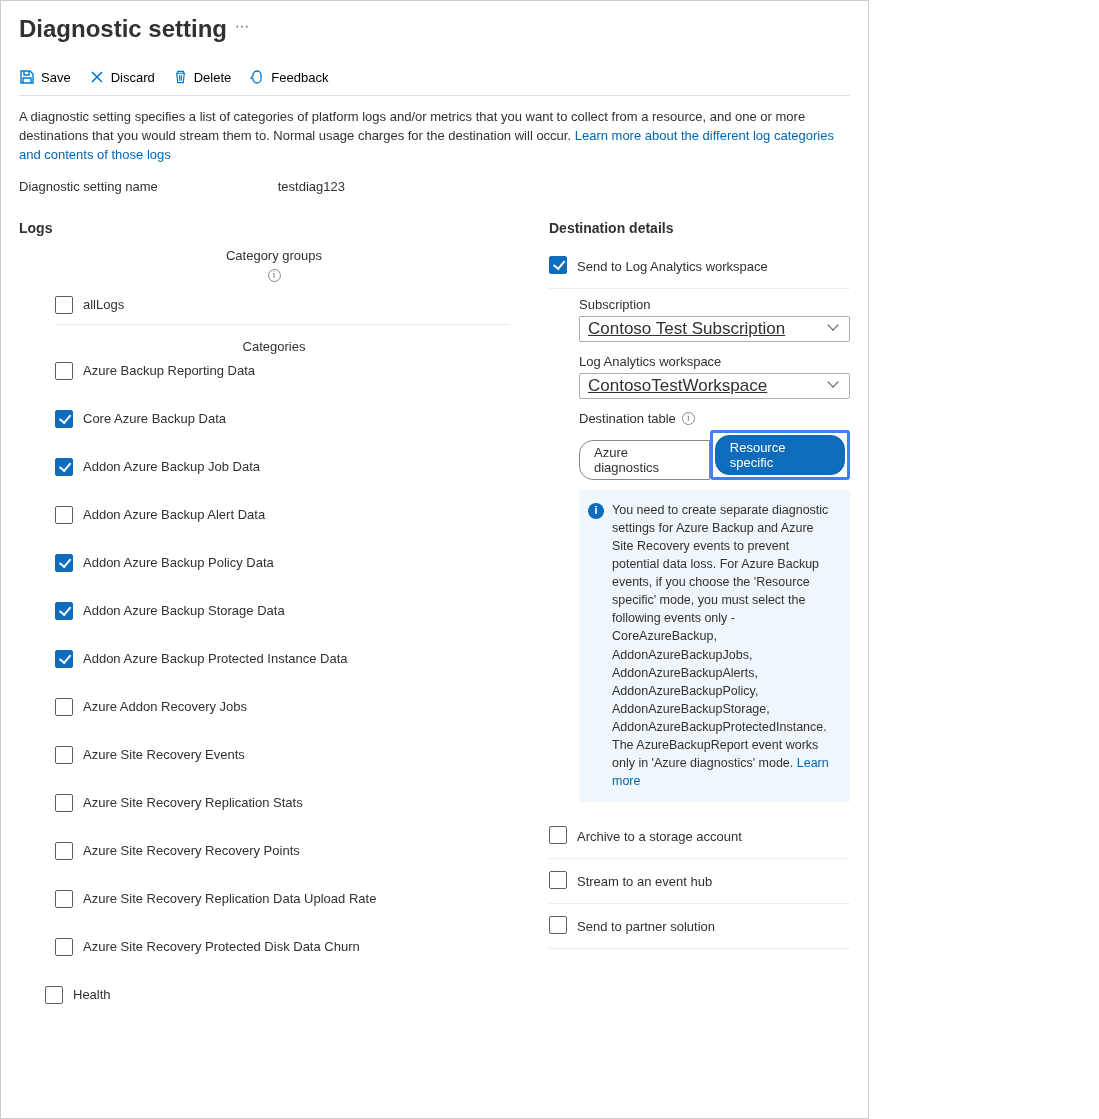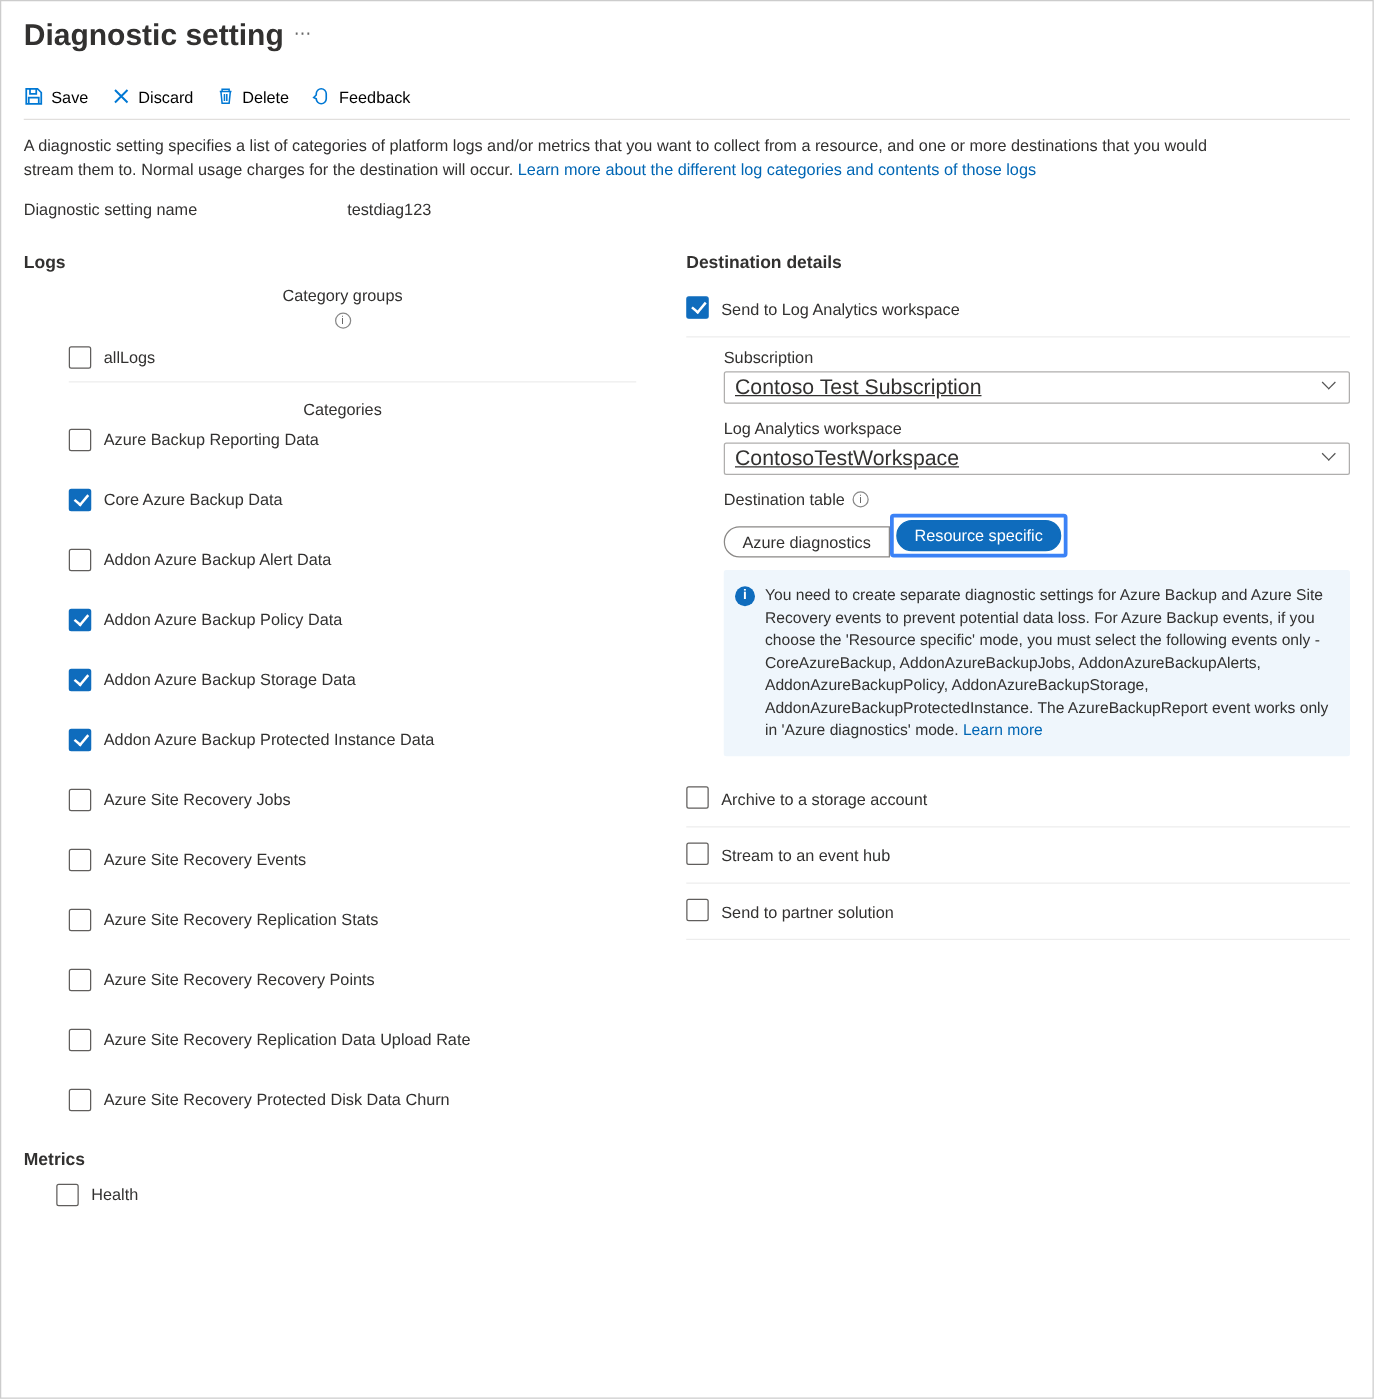--- a/index.html
+++ b/index.html
@@ -5,21 +5,21 @@
   * { box-sizing: border-box; }
   body {
     margin: 0;
     font-family: "Segoe UI", -apple-system, sans-serif;
     font-size: 13px;
     color: #323130;
     background: #fff;
   }
   .page {
     border: 1px solid #ccc;
-    width: 1099px;
+    width: 869px;
     height: 1119px;
     padding: 8px 18px;
     position: relative;
   }
   .title-row { display: flex; align-items: center; gap: 8px; margin-top: 6px; }
   .page-title { font-size: 24px; font-weight: 600; }
   .ellipsis { color: #666; font-size: 14px; padding-bottom: 6px; }
   .toolbar {
     display: flex; gap: 18px; margin: 26px 0 10px 0;
   }
@@ -156,38 +156,42 @@
       <div class="cbx-list" id="categories-list">
           <div class="cbx-item">
             <div class="cbx"></div>
             <span>Azure Backup Reporting Data</span>
           </div>
           <div class="cbx-item">
             <div class="cbx checked"></div>
             <span>Core Azure Backup Data</span>
           </div>
           <div class="cbx-item">
+            <div class="cbx checked"></div>
+            <span>Addon Azure Backup Job Data</span>
+          </div>
+          <div class="cbx-item">
             <div class="cbx"></div>
             <span>Addon Azure Backup Alert Data</span>
           </div>
           <div class="cbx-item">
             <div class="cbx checked"></div>
             <span>Addon Azure Backup Policy Data</span>
           </div>
           <div class="cbx-item">
             <div class="cbx checked"></div>
             <span>Addon Azure Backup Storage Data</span>
           </div>
           <div class="cbx-item">
             <div class="cbx checked"></div>
             <span>Addon Azure Backup Protected Instance Data</span>
           </div>
           <div class="cbx-item">
             <div class="cbx"></div>
-            <span>Azure Site Recovery Jobs</span>
+            <span>Azure Addon Recovery Jobs</span>
           </div>
           <div class="cbx-item">
             <div class="cbx"></div>
             <span>Azure Site Recovery Events</span>
           </div>
           <div class="cbx-item">
             <div class="cbx"></div>
             <span>Azure Site Recovery Replication Stats</span>
           </div>
           <div class="cbx-item">
@@ -197,21 +201,20 @@
           <div class="cbx-item">
             <div class="cbx"></div>
             <span>Azure Site Recovery Replication Data Upload Rate</span>
           </div>
           <div class="cbx-item">
             <div class="cbx"></div>
             <span>Azure Site Recovery Protected Disk Data Churn</span>
           </div>
         </div>
 
-      <div class="section-heading" style="margin-top:6px;">Metrics</div>
       <div class="cbx-simple" style="margin-left:26px;">
         <div class="cbx"></div>
         <span>Health</span>
       </div>
     </div>
 
     <div class="col-right">
       <div class="section-heading">Destination details</div>
 
       <div class="dest-cbx-row">

